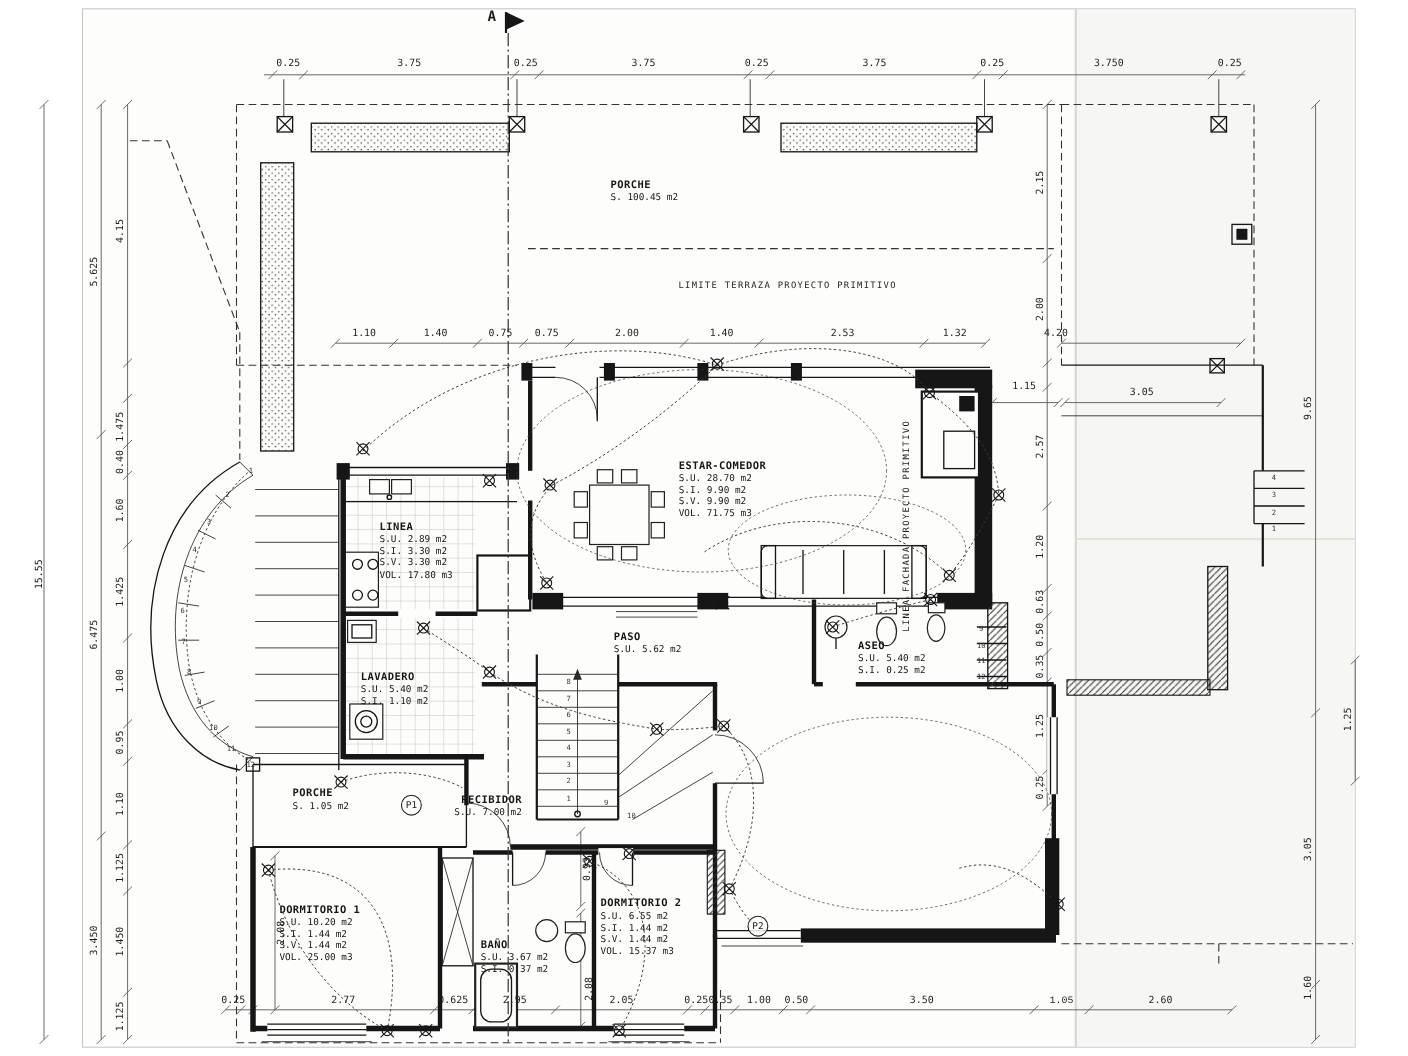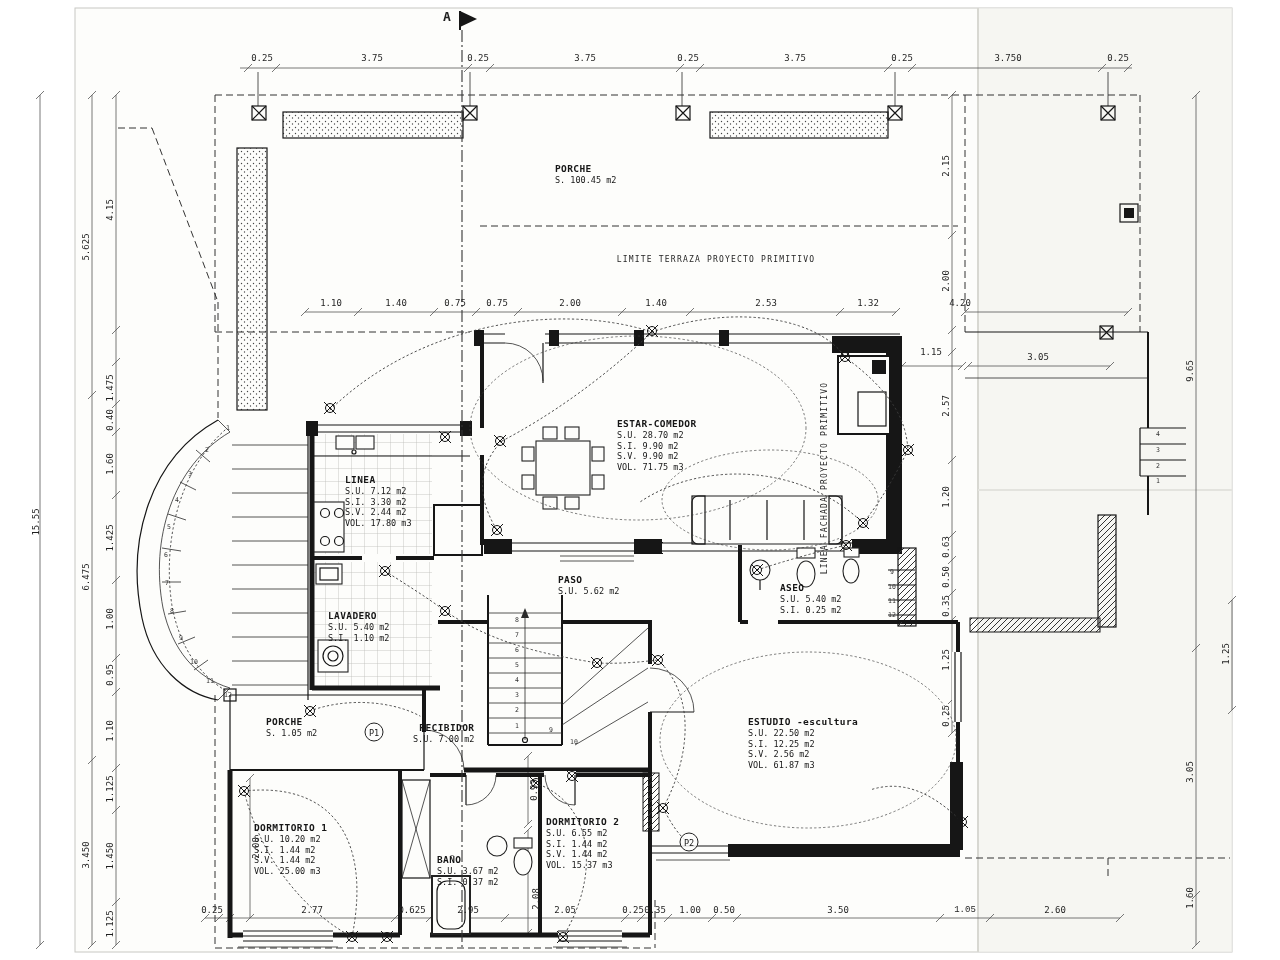--- a/index.html
+++ b/index.html
@@ -355,23 +355,23 @@
       </div>
       <div class="room-block" style="left: 617px; top: 418px;">
         <div class="room-name">ESTAR-COMEDOR</div>
         <div class="room-metric">S.U. 28.70 m2</div>
         <div class="room-metric">S.I.  9.90 m2</div>
         <div class="room-metric">S.V.  9.90 m2</div>
         <div class="room-metric">VOL. 71.75 m3</div>
       </div>
       <div class="room-block" style="left: 345px; top: 474px;">
         <div class="room-name">LINEA</div>
-        <div class="room-metric">S.U.  7.12 m2</div>
+        <div class="room-metric">S.U.  2.89 m2</div>
         <div class="room-metric">S.I.  3.30 m2</div>
-        <div class="room-metric">S.V.  2.44 m2</div>
+        <div class="room-metric">S.V.  3.30 m2</div>
         <div class="room-metric">VOL. 17.80 m3</div>
       </div>
       <div class="room-block" style="left: 558px; top: 574px;">
         <div class="room-name">PASO</div>
         <div class="room-metric">S.U.  5.62 m2</div>
       </div>
       <div class="room-block" style="left: 780px; top: 582px;">
         <div class="room-name">ASEO</div>
         <div class="room-metric">S.U.  5.40 m2</div>
         <div class="room-metric">S.I.  0.25 m2</div>
@@ -381,27 +381,20 @@
         <div class="room-metric">S.U.  5.40 m2</div>
         <div class="room-metric">S.I.  1.10 m2</div>
       </div>
       <div class="room-block" style="left: 266px; top: 716px;">
         <div class="room-name">PORCHE</div>
         <div class="room-metric">S.  1.05 m2</div>
       </div>
       <div class="room-block" style="left: 413px; top: 722px; text-align: right;">
         <div class="room-name">RECIBIDOR</div>
         <div class="room-metric">S.U. 7.00 m2</div>
-      </div>
-      <div class="room-block" style="left: 748px; top: 716px;">
-        <div class="room-name">ESTUDIO -escultura</div>
-        <div class="room-metric">S.U. 22.50 m2</div>
-        <div class="room-metric">S.I. 12.25 m2</div>
-        <div class="room-metric">S.V.  2.56 m2</div>
-        <div class="room-metric">VOL. 61.87 m3</div>
       </div>
       <div class="room-block" style="left: 254px; top: 822px;">
         <div class="room-name">DORMITORIO 1</div>
         <div class="room-metric">S.U. 10.20 m2</div>
         <div class="room-metric">S.I.  1.44 m2</div>
         <div class="room-metric">S.V.  1.44 m2</div>
         <div class="room-metric">VOL. 25.00 m3</div>
       </div>
       <div class="room-block" style="left: 546px; top: 816px;">
         <div class="room-name">DORMITORIO 2</div>

